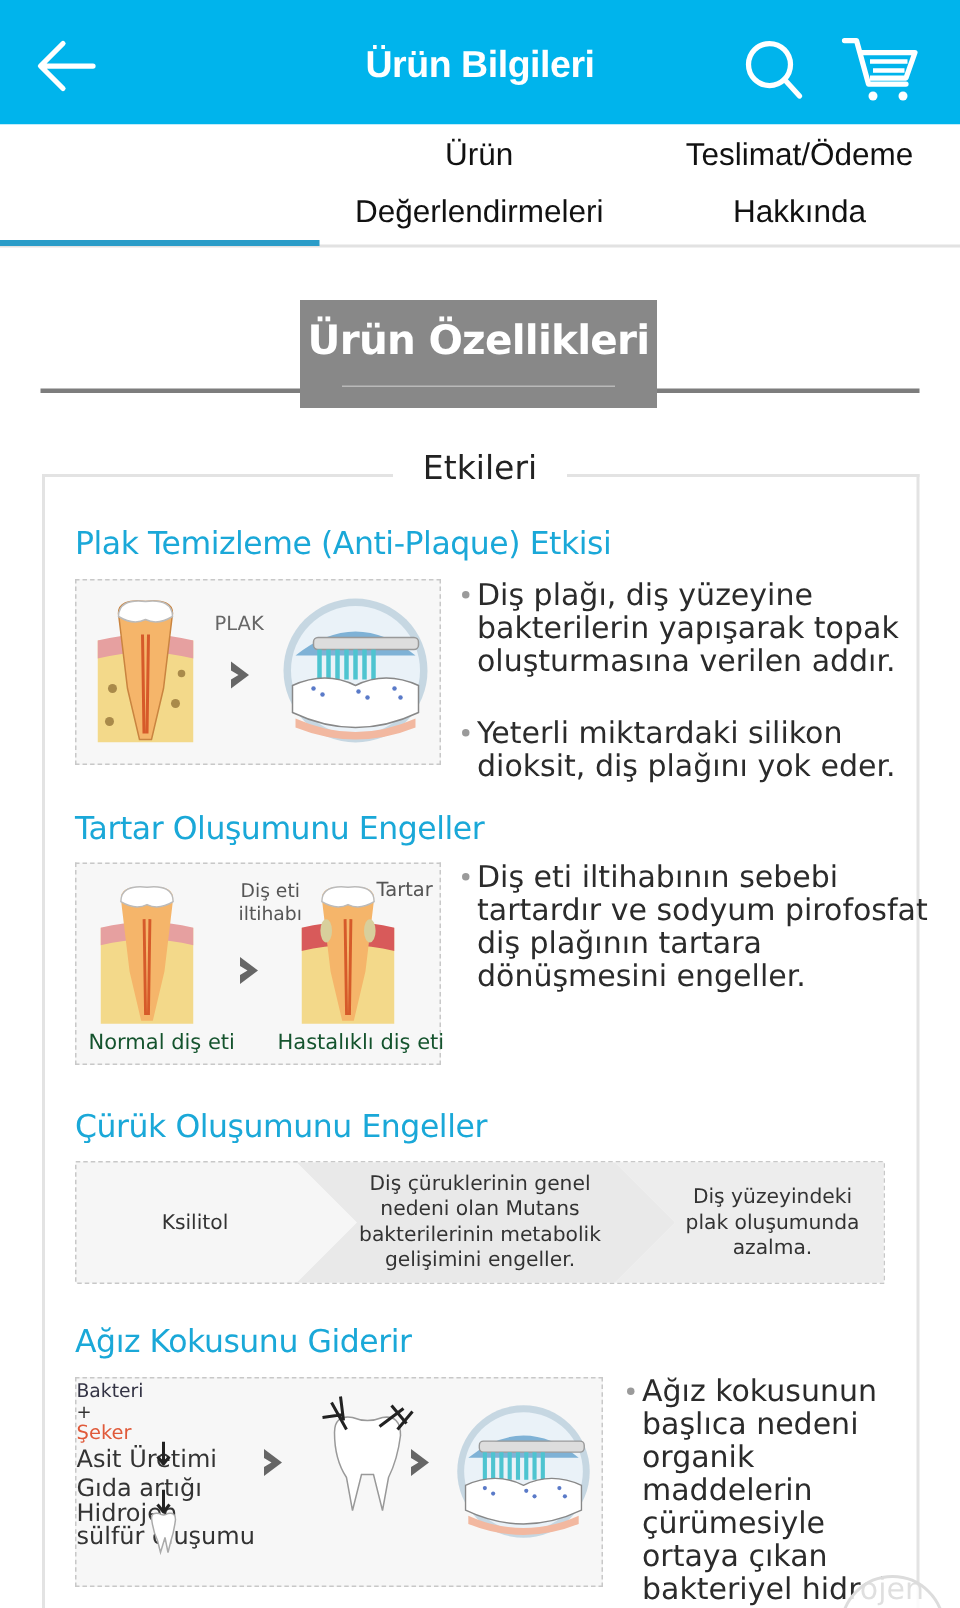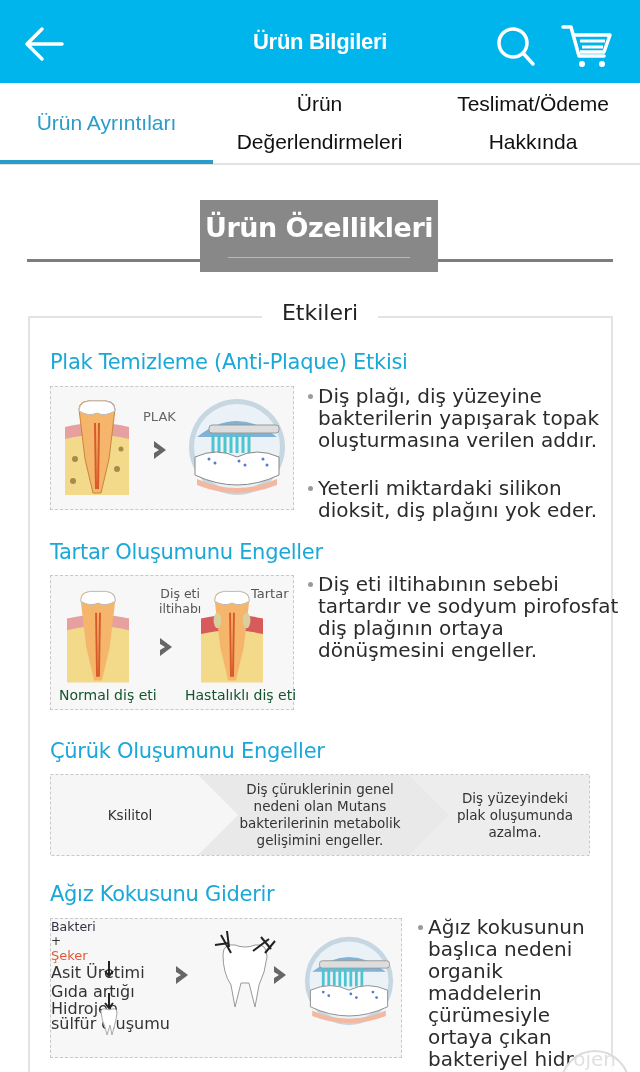--- a/index.html
+++ b/index.html
@@ -1,21 +1,21 @@
 <!DOCTYPE html>
 <html><head>
 <meta charset="utf-8">
 <style>
   * { box-sizing: border-box; margin: 0; padding: 0; }
   html, body { width: 640px; height: 1072px; overflow: hidden; background: #ffffff; }
   body { font-family: "Liberation Sans", "DejaVu Sans", sans-serif; position: relative; color: #333; }
 
   .appbar { position: absolute; left: 0; top: 0; width: 640px; height: 83px; background: #00b4ec; }
   .appbar .back { position: absolute; left: 22px; top: 24px; width: 44px; height: 40px; }
-  .appbar .title { position: absolute; left: 0; right: 0; top: 29px; text-align: center; color: #fff; font-size: 22px; font-weight: bold; letter-spacing: -0.3px; pointer-events: none; }
+  .appbar .title { position: absolute; left: 0; right: 0; top: 29px; text-align: center; color: #fff; font-size: 25px; font-weight: bold; letter-spacing: -0.3px; pointer-events: none; }
   .appbar .search { position: absolute; left: 494px; top: 24px; width: 44px; height: 44px; }
   .appbar .cart { position: absolute; left: 560px; top: 22px; width: 56px; height: 48px; }
 
   .tabs { position: absolute; left: 0; top: 83px; width: 640px; height: 82px; background: #fff; border-bottom: 2px solid #e2e2e2; }
   .tab { position: absolute; top: 0; height: 80px; display: flex; align-items: center; justify-content: center; text-align: center; font-size: 21px; line-height: 38px; color: #111; }
   .tab.t1 { left: 0; width: 213px; color: #2a9cc8; }
   .tab.t2 { left: 213px; width: 213px; }
   .tab.t3 { left: 426px; width: 214px; }
   .tab .lbl { white-space: pre-line; }
   .tab-indicator { position: absolute; left: 0; top: 160px; width: 213px; height: 4px; background: #2a9cc8; }
@@ -68,23 +68,20 @@
       <path d="M3 5 H11 L19 34 H44" fill="none" stroke="#fff" stroke-width="3.5" stroke-linejoin="round" stroke-linecap="round"></path>
       <path d="M14 13 H50 L44 30 H20" fill="none" stroke="#fff" stroke-width="3.5" stroke-linejoin="round"></path>
       <path d="M20 19 H45 M22 25 H43" stroke="#fff" stroke-width="3"></path>
       <circle cx="22" cy="42" r="3" fill="#fff"></circle>
       <circle cx="42" cy="42" r="3" fill="#fff"></circle>
     </svg>
   </div>
 </div>
 
 <div class="tabs">
-  <div class="tab t1">
-    <span class="lbl">Ürün Ayrıntıları</span>
-  </div>
   <div class="tab t3">
     <span class="lbl">Teslimat/Ödeme
 Hakkında</span>
   </div>
   <div class="tab t2">
     <span class="lbl">Ürün
 Değerlendirmeleri</span>
   </div>
 </div>
 <div class="tab-indicator"></div>
@@ -163,21 +160,21 @@
       <path d="M0 30 Q32 22 64 30 L64 46 Q32 38 0 46 Z" fill="#d85a5a"></path>
       <path d="M14 10 Q14 0 32 2 Q50 0 50 10 L44 60 L36 94 L28 94 L20 60 Z" fill="#f5b56a"></path>
       <path d="M14 12 Q14 0 32 2 Q50 0 50 12 Q40 18 32 14 Q24 18 14 12 Z" fill="#fff" stroke="#bbb"></path>
       <ellipse cx="17" cy="32" rx="4" ry="8" fill="#d8cf9c"></ellipse>
         <ellipse cx="47" cy="32" rx="4" ry="8" fill="#d8cf9c"></ellipse>
       <path d="M30 24 L31 90 M34 24 L33 90" stroke="#d65a2a" stroke-width="2"></path>
     </svg>
     <span class="cap" style="left:134px; top:111px;">Hastalıklı diş eti</span>
   </div>
   <div class="bullets" style="left:306px; top:407px; width:315px;">
-    <div class="b">Diş eti iltihabının sebebi tartardır ve sodyum pirofosfat diş plağının ortaya dönüşmesini engeller.</div>
+    <div class="b">Diş eti iltihabının sebebi tartardır ve sodyum pirofosfat diş plağının tartara dönüşmesini engeller.</div>
   </div>
 
   <div class="h2" style="top:573px;">Çürük Oluşumunu Engeller</div>
   <div class="ribbon">
     <svg class="illu" style="left:0; top:0;" width="540" height="82" viewBox="0 0 540 82">
       <rect x="0.5" y="0.5" width="539" height="81" fill="#f6f6f6" stroke="#c8c8c8" stroke-dasharray="3 2"></rect>
       <path d="M148 1 L360 1 L400 41 L360 81 L148 81 L188 41 Z" fill="#e9e9e9"></path>
       <path d="M360 1 L539 1 L539 81 L360 81 L400 41 Z" fill="#ededed"></path>
     </svg>
     <div class="seg" style="left:0; width:160px;">Ksilitol</div>

